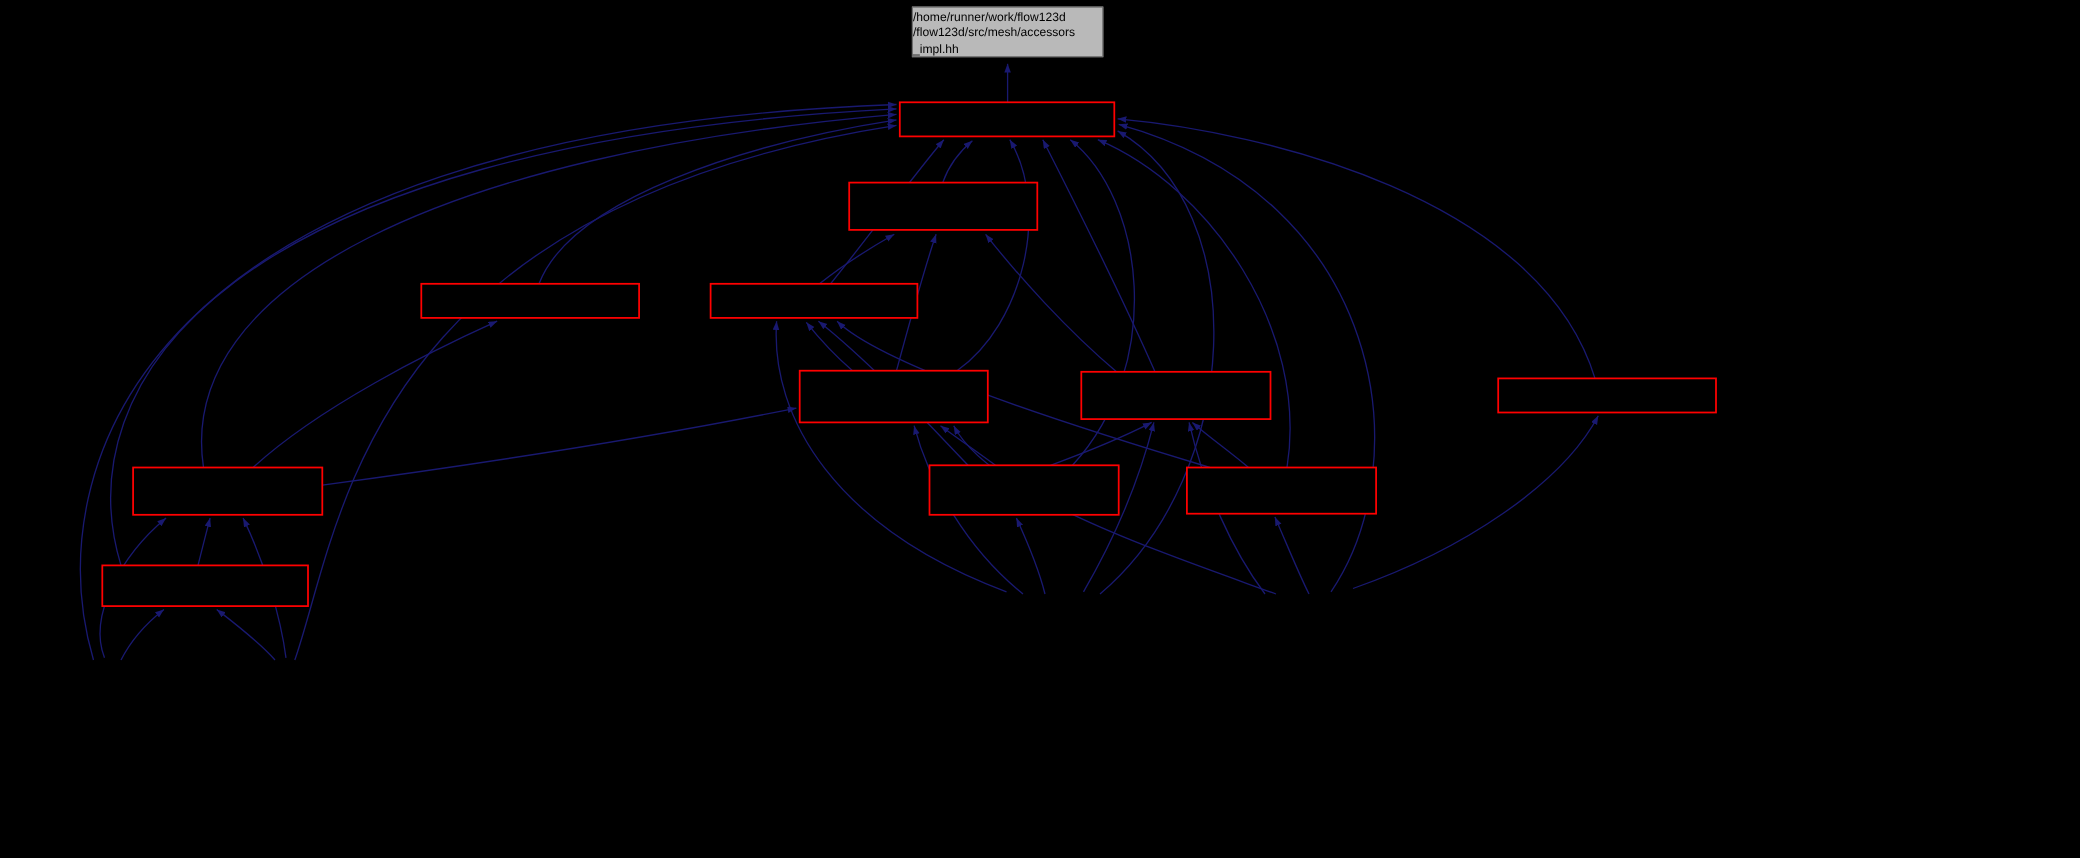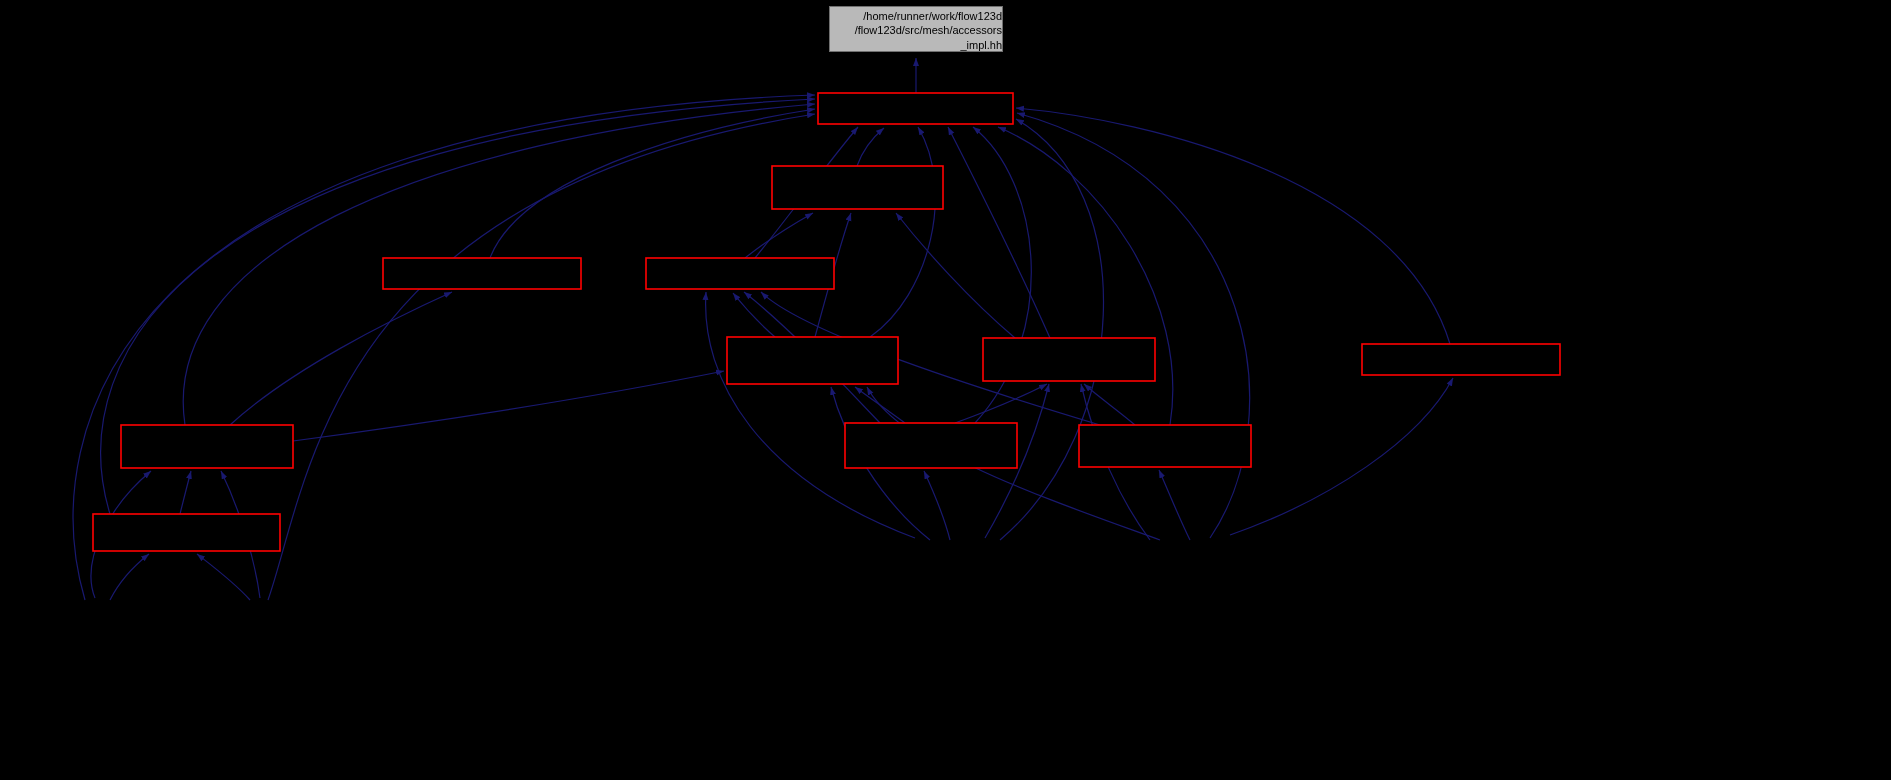--- a/index.html
+++ b/index.html
@@ -29,21 +29,21 @@
     stroke-width: 1.6px;
   }
   .root-node {
     position: absolute;
     box-sizing: border-box;
     background: #b9b9b9;
     border: 1px solid #707070;
     color: #000000;
     font-size: 11px;
     line-height: 1.3;
-    text-align: right;
+    text-align: left;
     white-space: pre-line;
     padding-top: 2px;
   }
 </style>
 </head>
 <body>
 
 <div class="stage">
   <svg id="graph-svg" width="1891" height="780" viewBox="0 0 1891 780">
     <defs>

